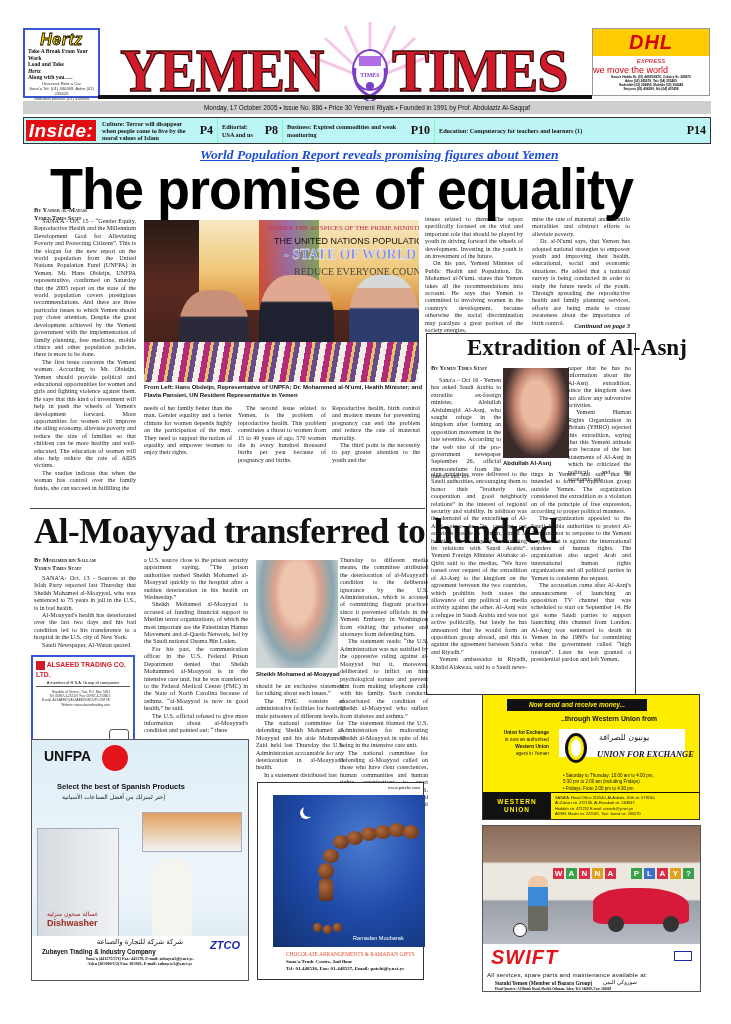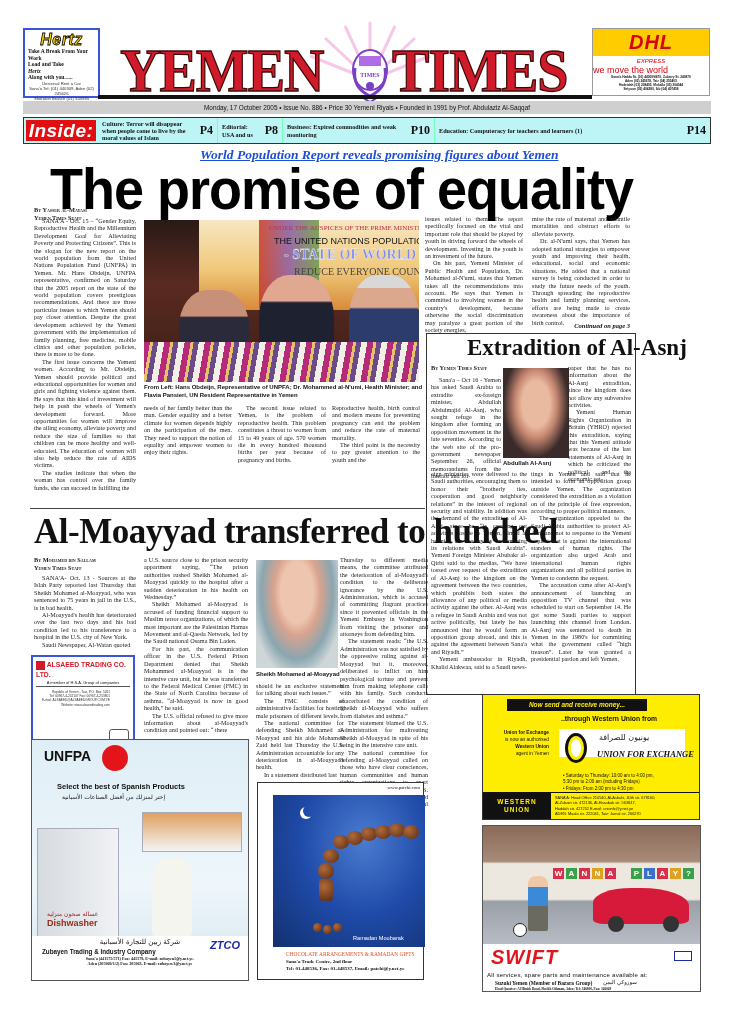--- a/index.html
+++ b/index.html
@@ -327,21 +327,21 @@
   <div class="fagor-logo">UNFPA</div>
   <div class="fagor-mark"></div>
   <div class="fagor-tag">Select the best of Spanish Products</div>
   <div class="fagor-ar">إختر لمنزلك من أفضل الصناعات الأسبانية</div>
   <div class="appliance"></div>
   <div class="appliance2"></div>
   <div class="child"></div>
   <div class="dish-ar">غسالة صحون منزلية</div>
   <div class="dish">Dishwasher</div>
   <div class="zubayen">
-    <div class="zb-ar">شركة زبين للتجارة الأسبانية</div>
+    <div class="zb-ar">شركة شركة للتجارة والصناعة</div>
     <div class="zb-name">Zubayen Trading &amp; Industry Company</div>
     <div class="zb-logo">ZTCO</div>
     <div class="zb-contact">Sana'a (441575/571) Fax: 441579, E-mail: zubayen1@y.net.ye.</div>
     <div class="zb-contact">Aden (205060/1/2) Fax: 205063, E-mail: zubayenA@y.net.ye</div>
   </div>
 </div>
 
 <div class="abs patchi">
   <div class="patchi-url">www.patchi.com</div>
   <div class="patchi-img">

